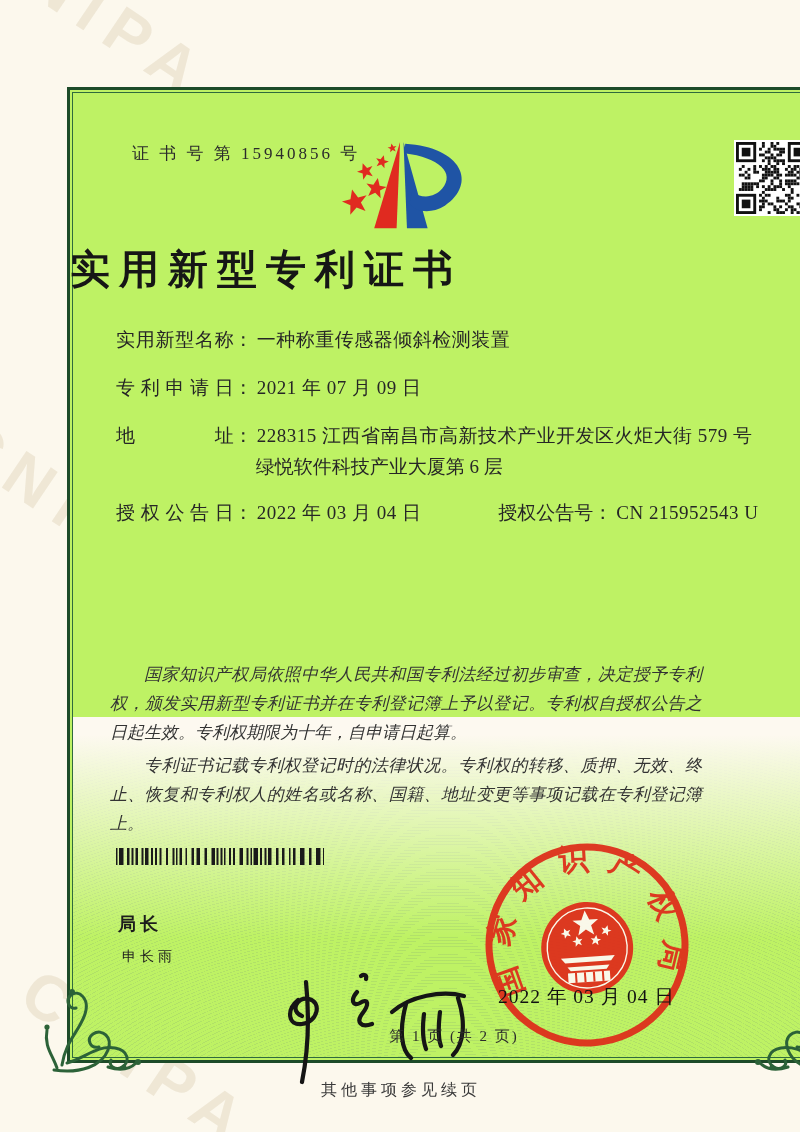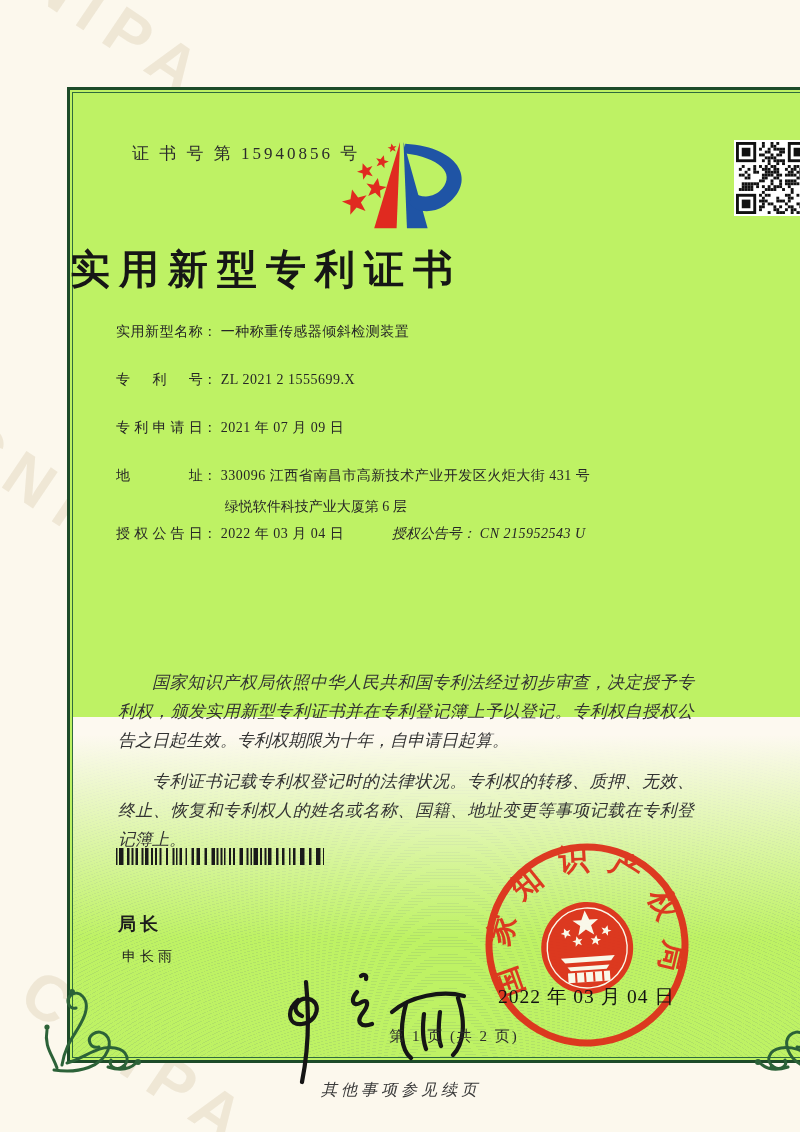--- a/index.html
+++ b/index.html
@@ -22,46 +22,46 @@
   .guilloche-fade{position:absolute;left:0;right:0;top:0;height:65%;
      background:linear-gradient(to bottom,#fdf9f0 8%,rgba(253,249,240,0) 100%);}
   .content{position:absolute;inset:0;z-index:2;}
   
   .cert-no{position:absolute;left:62px;top:52px;font-size:17px;letter-spacing:3px;color:#2b2b2b;}
   .logo{position:absolute;left:256px;top:42px;width:155px;height:108px;}
   .qr{position:absolute;right:16px;top:50px;width:72px;height:72px;background:#fff;padding:2px;}
   .title{position:absolute;left:0;right:0;top:152px;text-align:left;font-size:40px;
          font-weight:700;letter-spacing:9px;color:#161616;}
   
-  .fields{position:absolute;left:46px;top:228px;right:30px;font-size:14px;color:#262626;}
+  .fields{position:absolute;left:46px;top:236px;right:30px;font-size:19px;color:#262626;}
   .row{margin-bottom:21px;line-height:27px;white-space:nowrap;}
   .lbl{display:inline-block;width:6.2em;text-align:justify;text-align-last:justify;vertical-align:top;}
   .colon{display:inline-block;margin-right:4px;}
   .val{letter-spacing:.5px;}
-  .addr2{margin-left:calc(6.2em + 22px);line-height:27px;margin-top:-17px;}
-  .row-grant .pair2{display:inline-block;margin-left:44px;font-style:italic;}
+  .addr2{margin-left:calc(6.2em + 22px);line-height:27px;margin-top:-17px;margin-bottom:19px;}
+  .row-grant .pair2{display:inline-block;margin-left:72px;}
   
   .body-text{position:absolute;left:36px;top:566px;width:600px;font-size:17px;line-height:29px;
              color:#333;text-align:justify;font-style:italic;}
-  .body-text p{margin:12px;text-indent:2em;}
+  .body-text p{margin:4px;text-indent:2em;}
   
   .barcode{position:absolute;left:46px;top:758px;width:208px;height:17px;}
   .sig-title{position:absolute;left:48px;top:822px;font-size:18px;letter-spacing:4px;color:#1c1c1c;font-weight:bold;}
   .sig-name{position:absolute;left:52px;top:858px;font-size:14px;letter-spacing:4px;color:#1c1c1c;}
   .sig-script{position:absolute;left:150px;top:792px;width:270px;height:210px;}
   
   .seal{position:absolute;left:412px;top:750px;width:210px;height:210px;opacity:.95;
         transform:rotate(-4deg);}
   .seal-date{position:absolute;left:428px;top:893px;width:250px;font-size:19.5px;letter-spacing:1px;
              color:#111;z-index:3;white-space:nowrap;}
   
   .page-info{position:absolute;left:12px;right:0;bottom:14px;text-align:center;font-size:15px;
              letter-spacing:2px;color:#2b2b2b;}
   .note{position:absolute;left:2px;right:0;top:1080px;text-align:center;font-size:16px;
-        letter-spacing:4px;color:#3a3a3a;z-index:1;font-style:italic;}
+        letter-spacing:4px;color:#3a3a3a;z-index:1;}
   
   .flourish{position:absolute;width:138px;height:116px;z-index:3;pointer-events:none;}
   .fl-br{right:-30px;bottom:-26px;}
   .fl-bl{left:-30px;bottom:-26px;transform:scaleX(-1);}
 </style>
 </head>
 <body>
 
 <div class="page">
 
@@ -302,27 +302,24 @@
           <rect x="60" y="6" width="9" height="9" fill="#111"></rect>
         </svg>
 
       <div class="title">实用新型专利证书</div>
 
       <div class="fields">
         <div class="row">
           <span class="lbl">实用新型名称</span><span class="colon">：</span><span class="val">一种称重传感器倾斜检测装置</span>
         </div>
         <div class="row">
-          <span class="lbl">专利号</span><span class="colon">：</span><span class="val">ZL 2021 2 1555699.X</span>
-        </div>
-        <div class="row">
           <span class="lbl">专利申请日</span><span class="colon">：</span><span class="val">2021 年 07 月 09 日</span>
         </div>
         <div class="row">
-          <span class="lbl">地址</span><span class="colon">：</span><span class="val">330096 江西省南昌市高新技术产业开发区火炬大街 431 号</span>
+          <span class="lbl">地址</span><span class="colon">：</span><span class="val">228315 江西省南昌市高新技术产业开发区火炬大街 579 号</span>
         </div>
         <div class="addr2">绿悦软件科技产业大厦第 6 层</div>
         <div class="row row-grant">
           <span><span class="lbl">授权公告日</span><span class="colon">：</span><span class="val">2022 年 03 月 04 日</span></span>
           <span class="pair2"><span>授权公告号</span><span class="colon">：</span><span class="val">CN 215952543 U</span></span>
         </div>
       </div>
 
       <div class="body-text">
         <p>国家知识产权局依照中华人民共和国专利法经过初步审查，决定授予专利权，颁发实用新型专利证书并在专利登记簿上予以登记。专利权自授权公告之日起生效。专利权期限为十年，自申请日起算。</p>

